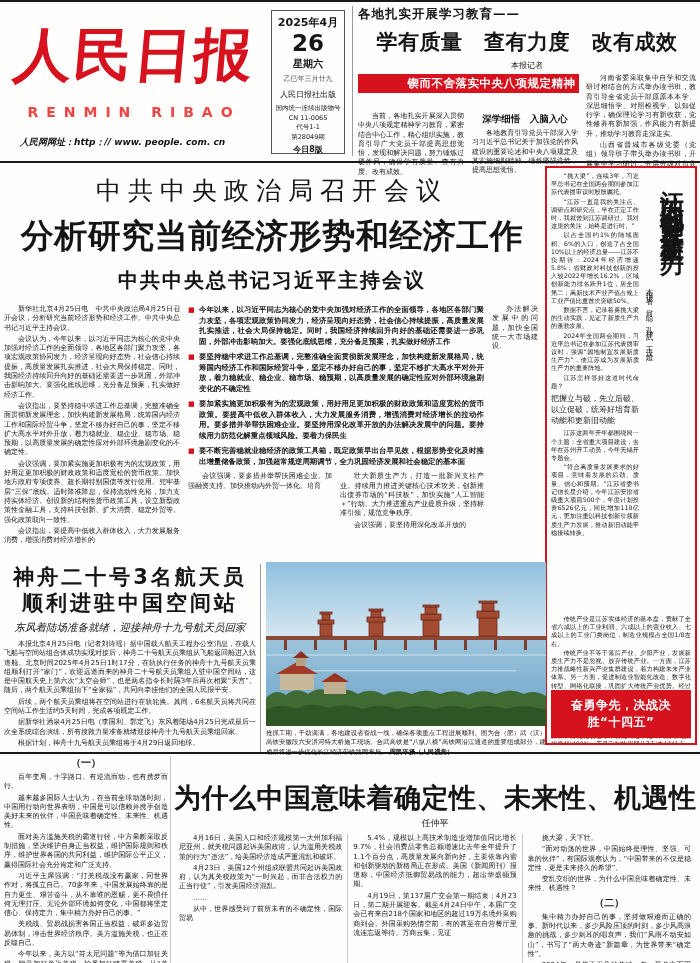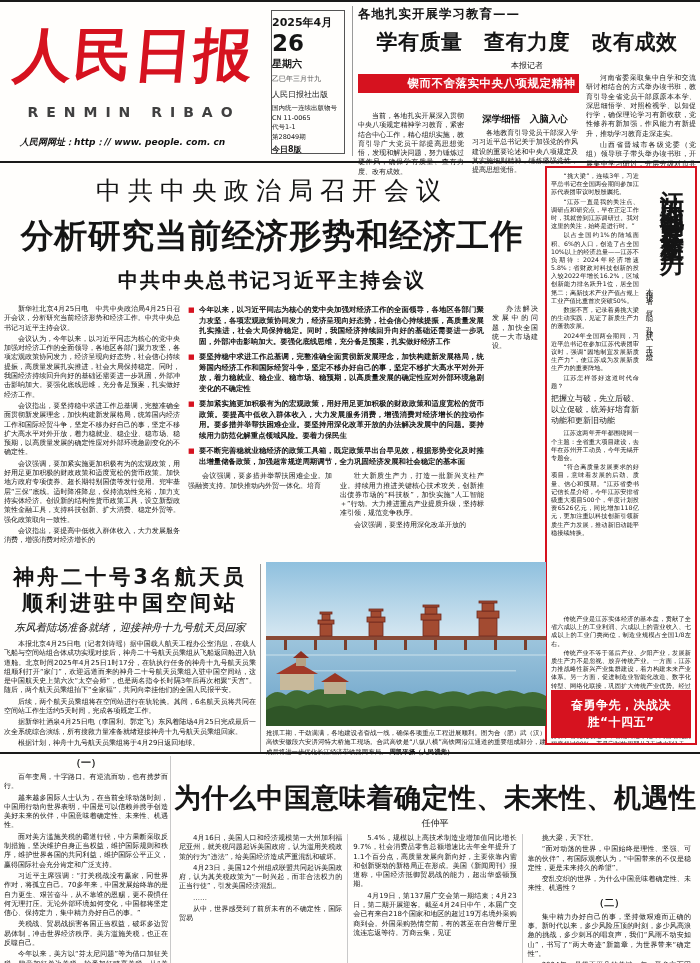--- a/index.html
+++ b/index.html
@@ -6,25 +6,25 @@
   .page{position:relative;width:700px;height:963px;margin:0 auto;background:#fffefc;
         font-family:"DejaVu Sans","Liberation Sans",sans-serif;color:#151515;overflow:hidden;}
   .rule{position:absolute;background:#1a1a1a;}
   .vrule{position:absolute;background:#9a9a9a;width:1px;}
   p{margin:0 0 2px 0;text-indent:2em;text-align:justify;}
 
   
   .masthead{position:absolute;left:6px;top:12px;width:256px;height:146px;text-align:center;}
   .mast-title{font-family:"DejaVu Serif","Liberation Serif",serif;font-weight:bold;color:#d6121f;
               font-size:58px;line-height:86px;transform:skewX(-5deg);letter-spacing:2px;}
-  .mast-pinyin{color:#404040;font-weight:bold;font-size:14px;letter-spacing:8px;margin-top:6px;}
+  .mast-pinyin{color:#ef4444;font-weight:bold;font-size:14px;letter-spacing:8px;margin-top:6px;}
   .mast-site{color:#111;font-weight:bold;font-size:9px;margin-top:16px;text-align:left;padding-left:14px;font-style:italic;}
 
   .datebox{position:absolute;left:271px;top:10px;width:74px;height:144px;border:1px solid #555;
-           padding-top:4px;box-sizing:border-box;}
+           text-align:center;padding-top:4px;box-sizing:border-box;}
   .db-ym{font-size:11px;font-weight:bold;}
   .db-day{font-size:23px;font-weight:bold;line-height:26px;}
   .db-week{font-size:10px;font-weight:bold;margin-top:1px;}
   .db-lunar{font-size:7px;color:#555;margin-top:3px;}
   .db-pub{font-size:8px;margin-top:5px;font-family:"DejaVu Serif",serif;}
   .db-s{font-size:6.5px;margin-top:4px;}
   .db-s2{font-size:6.5px;margin-top:1px;}
   .db-pages{font-size:8px;font-weight:bold;margin-top:2px;}
 
   .topright{position:absolute;left:358px;top:6px;width:338px;height:152px;}

